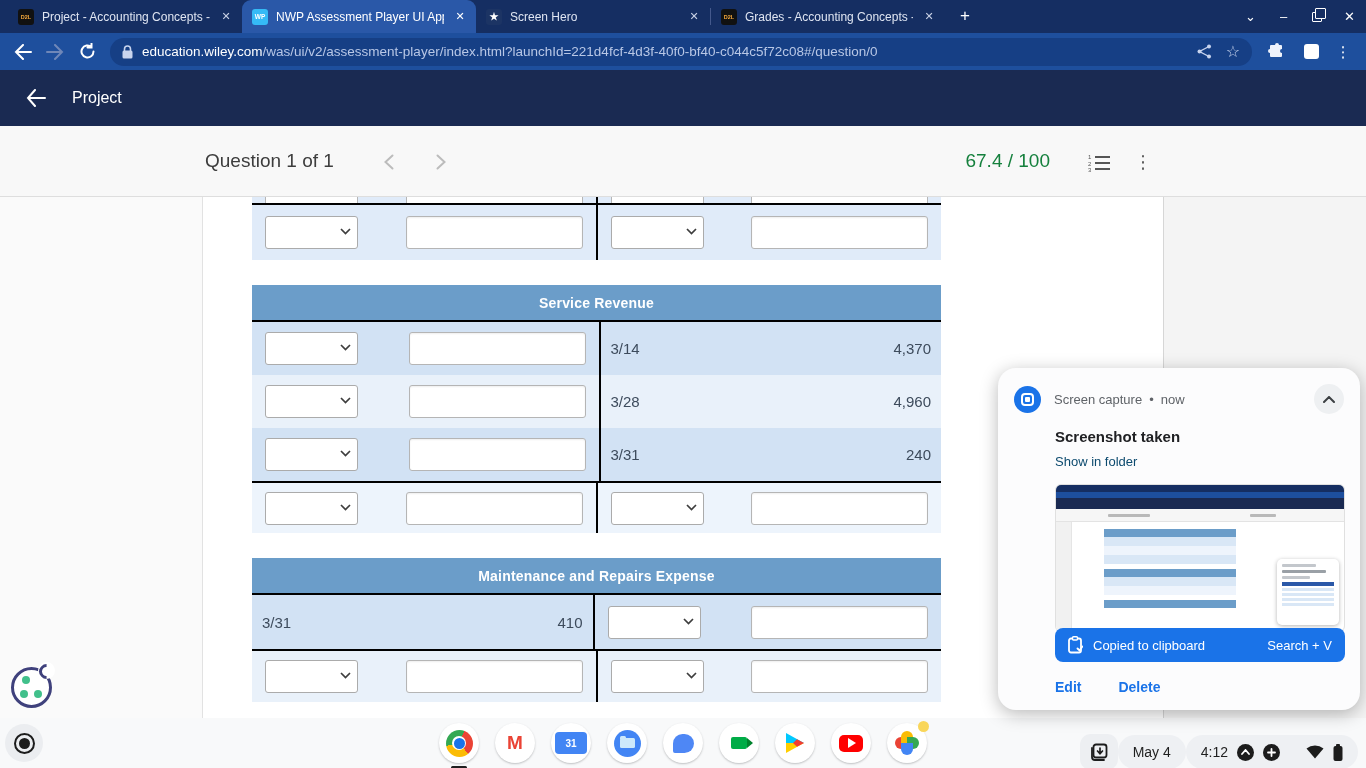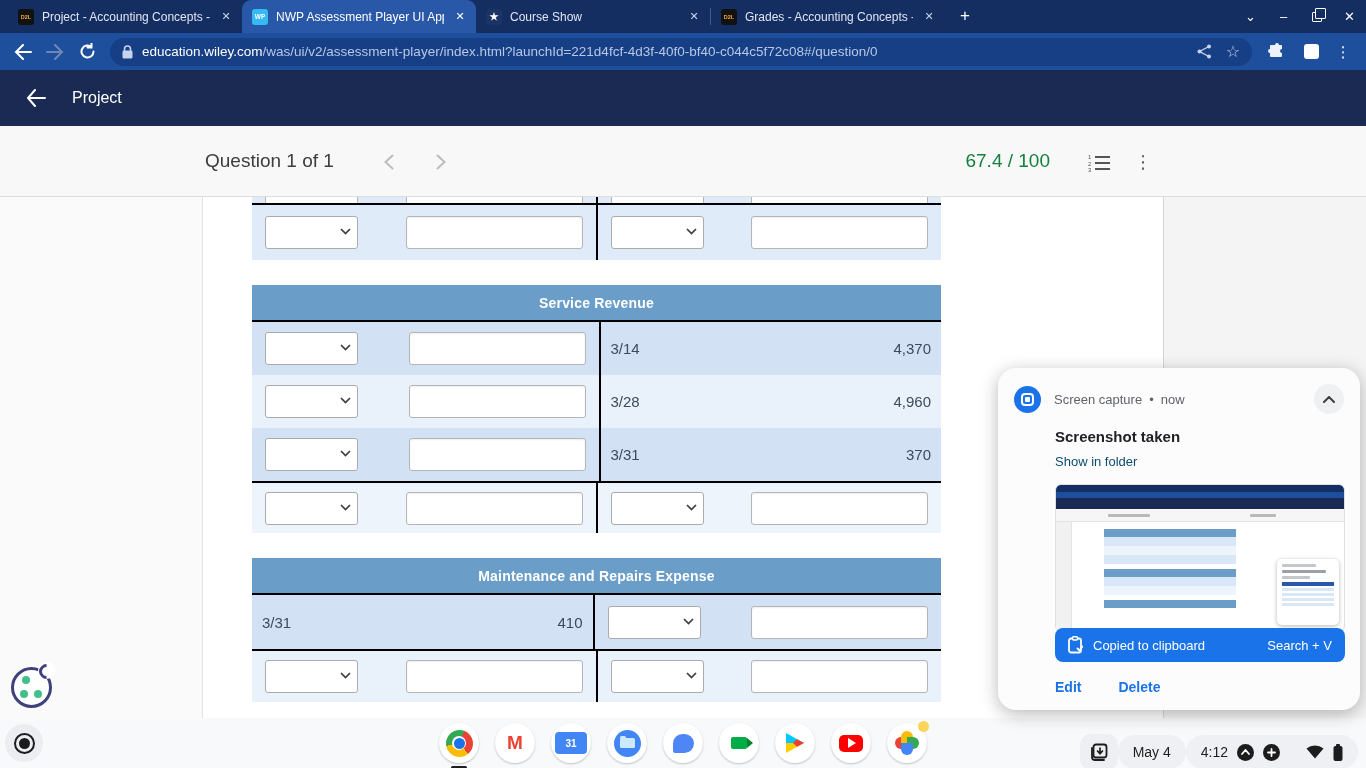--- a/index.html
+++ b/index.html
@@ -160,21 +160,21 @@
       <span class="t-title">Project - Accounting Concepts - S</span>
       <span class="t-close">✕</span>
     </div>
     <div class="tab active">
       <span class="favicon fav-wp">WP</span>
       <span class="t-title">NWP Assessment Player UI App</span>
       <span class="t-close">✕</span>
     </div>
     <div class="tab">
       <span class="favicon fav-star">★</span>
-      <span class="t-title">Course Show</span>
+      <span class="t-title">Screen Hero</span>
       <span class="t-close">✕</span>
     </div>
     <div class="tab-sep"></div>
     <div class="tab">
       <span class="favicon fav-d2l">D2L</span>
       <span class="t-title">Grades - Accounting Concepts - S</span>
       <span class="t-close">✕</span>
     </div>
     <div class="newtab-btn">+</div>
     <div class="win-controls">
@@ -338,21 +338,21 @@
         <div class="half">
           <span class="sel"><select><option></option></select><span class="chev">
                 <svg width="11" height="7" viewBox="0 0 11 7">
                   <polyline points="1,1 5.5,5.5 10,1" fill="none" stroke="#3d3d3d" stroke-width="1.7"></polyline>
                 </svg>
               </span></span>
           <input class="inp" type="text" style="">
         </div>
         <div class="half rt entry">
           <span>3/31</span>
-          <span class="amount">370</span>
+          <span class="amount">240</span>
         </div>
       </div>
       <div class="hline"></div>
       <div class="acct-row h50 bg-c">
         <div class="half">
           <span class="sel"><select><option></option></select><span class="chev">
                 <svg width="11" height="7" viewBox="0 0 11 7">
                   <polyline points="1,1 5.5,5.5 10,1" fill="none" stroke="#3d3d3d" stroke-width="1.7"></polyline>
                 </svg>
               </span></span>

